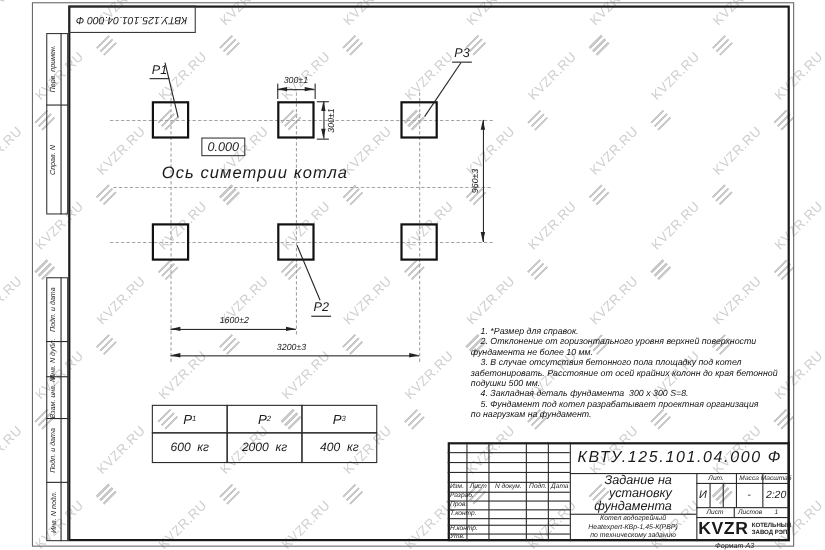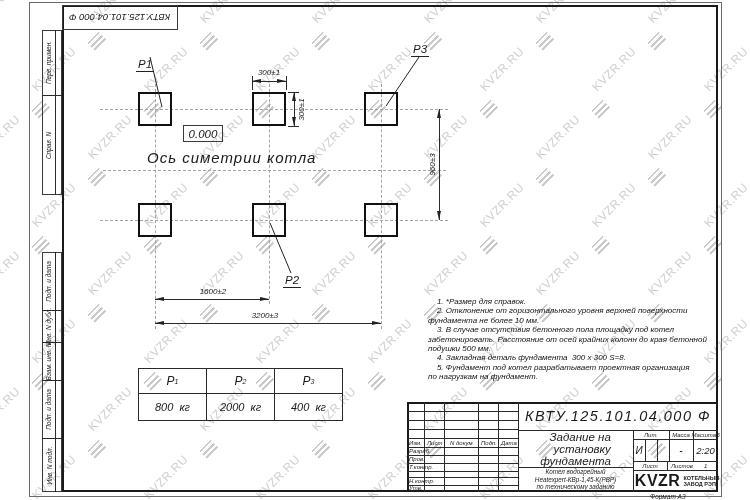--- a/index.html
+++ b/index.html
@@ -272,21 +272,21 @@
           <sub>1</sub>
       </div>
       <div class="ltable-cell" style="left:206px;top:368px;width:69px;height:26px;font-size:12px;">
         <span>P</span>
           <sub>2</sub>
       </div>
       <div class="ltable-cell" style="left:274px;top:368px;width:69px;height:26px;font-size:12px;">
         <span>P</span>
           <sub>3</sub>
       </div>
-      <div class="ltable-cell" style="left:138px;top:393px;width:69px;height:28px;font-size:11px;white-space:pre;">800  кг</div>
+      <div class="ltable-cell" style="left:138px;top:393px;width:69px;height:28px;font-size:11px;white-space:pre;">600  кг</div>
       <div class="ltable-cell" style="left:206px;top:393px;width:69px;height:28px;font-size:11px;white-space:pre;">2000  кг</div>
       <div class="ltable-cell" style="left:274px;top:393px;width:69px;height:28px;font-size:11px;white-space:pre;">400  кг</div>
     </div>
 
     <div>
       <div class="frame" style="left:407px;top:402px;width:311px;height:90px;"></div>
 
       <div class="hl" style="left:407px;top:411px;width:111px;"></div>
       <div class="hl" style="left:407px;top:420px;width:111px;"></div>
       <div class="hl" style="left:407px;top:429px;width:111px;"></div>

